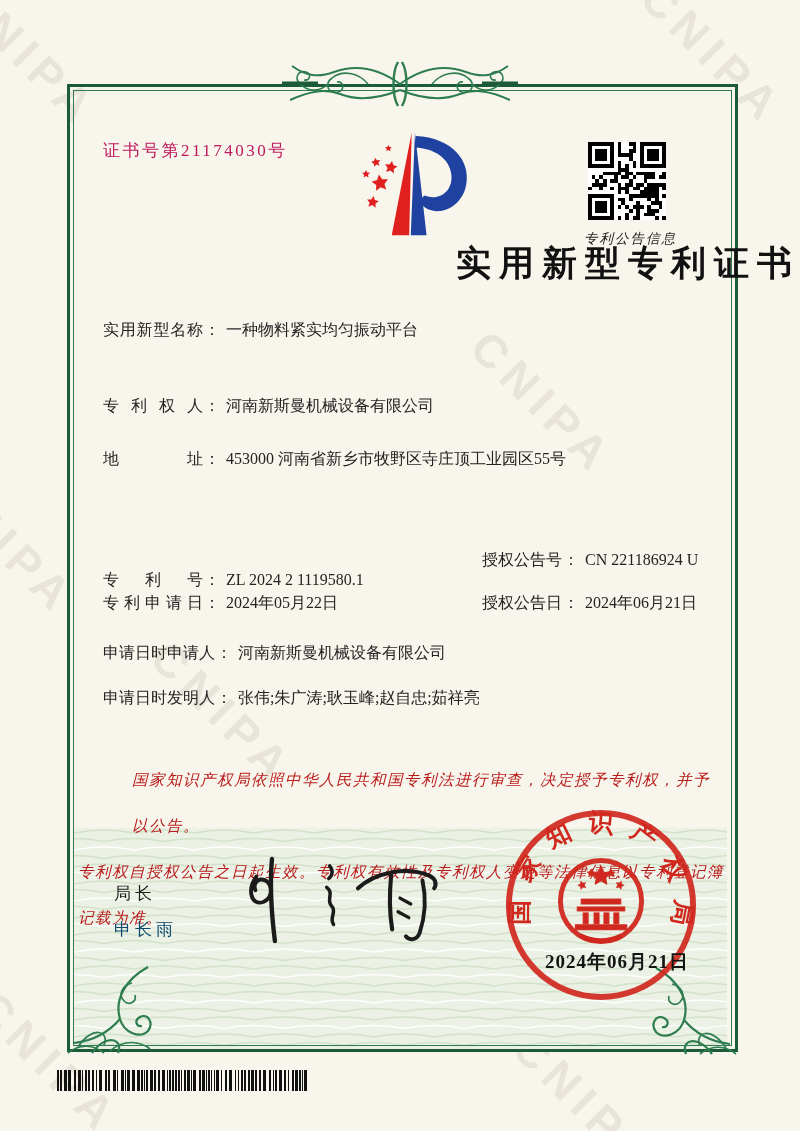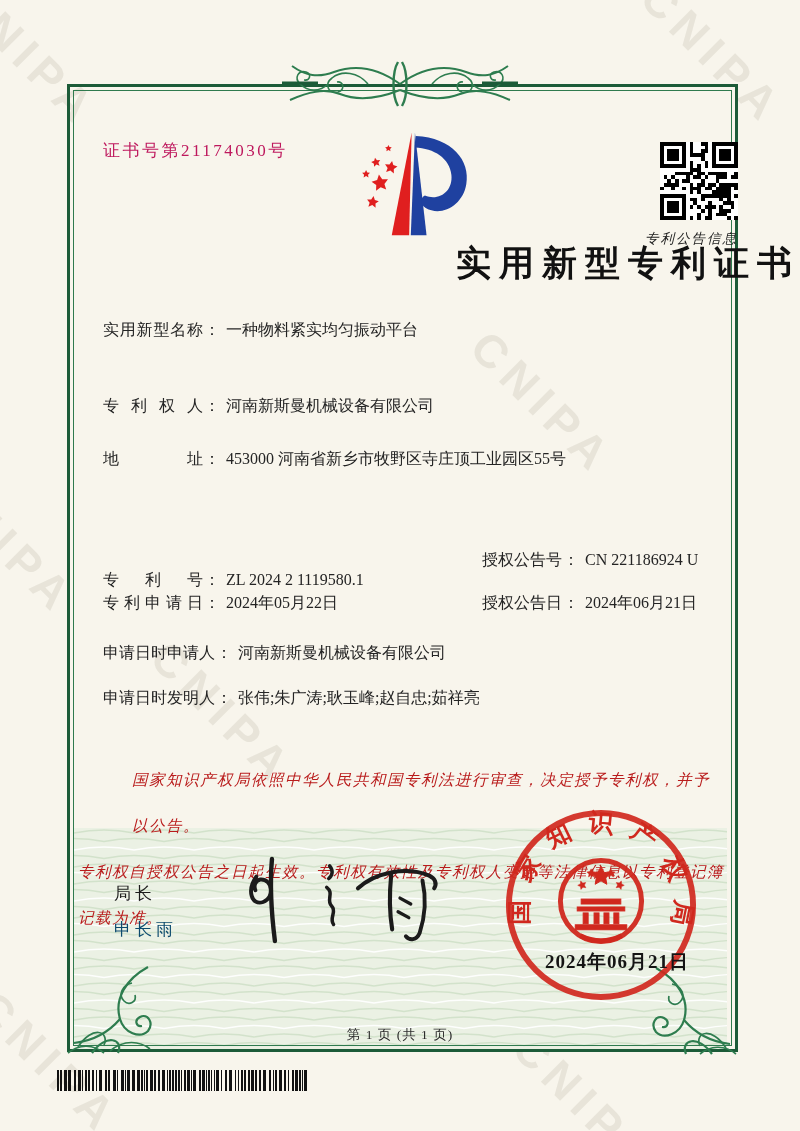--- a/index.html
+++ b/index.html
@@ -19,21 +19,21 @@
                  border:1px solid #2f7a4e; }
 
   
   .waves { position:absolute; left:74px; top:828px; width:653px; height:222px; }
 
   .cert-no { position:absolute; left:103px; top:139px; font-size:17px; color:#be185d;
              letter-spacing:2.5px;text-align:right; }
 
   .logo { position:absolute; left:330px; top:126px; width:150px; height:116px; }
 
-  .qr-wrap { position:absolute; left:628px; top:142px; width:110px; text-align:right; }
+  .qr-wrap { position:absolute; left:584px; top:142px; width:110px; text-align:left; }
   .qr-svg  { width:78px; height:78px; margin-left:4px; background:#fff; }
   .qr-cap  { margin-top:6px; font-size:13.5px; font-style:italic; color:#1d1d1d;
              letter-spacing:2px; }
 
   .title { position:absolute; left:0; top:240px; width:800px; text-align:right;
            font-size:35px; font-weight:bold; color:#111; letter-spacing:8px; }
 
   .row { position:absolute; left:103px; font-size:16px; color:#242424; white-space:nowrap; }
   .row .lbl { display:inline-block; vertical-align:bottom; }
   .row .w6  { width:100px; text-align:justify; text-align-last:justify; }
@@ -382,21 +382,20 @@
       <rect x="82" y="108" width="5" height="11"></rect>
       <rect x="93" y="108" width="5" height="11"></rect>
       <rect x="103" y="108" width="5" height="11"></rect>
       <rect x="113" y="108" width="5" height="11"></rect>
       <rect x="74" y="120" width="52" height="5"></rect>
       <path d="M79,131 Q100,141 121,131" fill="none" stroke-width="5"></path>
     </g>
   </svg>
   <div class="seal-date">2024年06月21日</div>
 
-  <div class="page-info">第 1 页 (共 1 页)</div>
   <svg class="barcode" id="barcode-svg" viewBox="0 0 252 21" preserveAspectRatio="none">
       <rect x="0" y="0" width="2" height="21" fill="#111"></rect>
       <rect x="3" y="0" width="2" height="21" fill="#111"></rect>
       <rect x="7" y="0" width="3" height="21" fill="#111"></rect>
       <rect x="11" y="0" width="3" height="21" fill="#111"></rect>
       <rect x="17" y="0" width="2" height="21" fill="#111"></rect>
       <rect x="21" y="0" width="3" height="21" fill="#111"></rect>
       <rect x="25" y="0" width="1" height="21" fill="#111"></rect>
       <rect x="28" y="0" width="2" height="21" fill="#111"></rect>
       <rect x="31" y="0" width="2" height="21" fill="#111"></rect>

